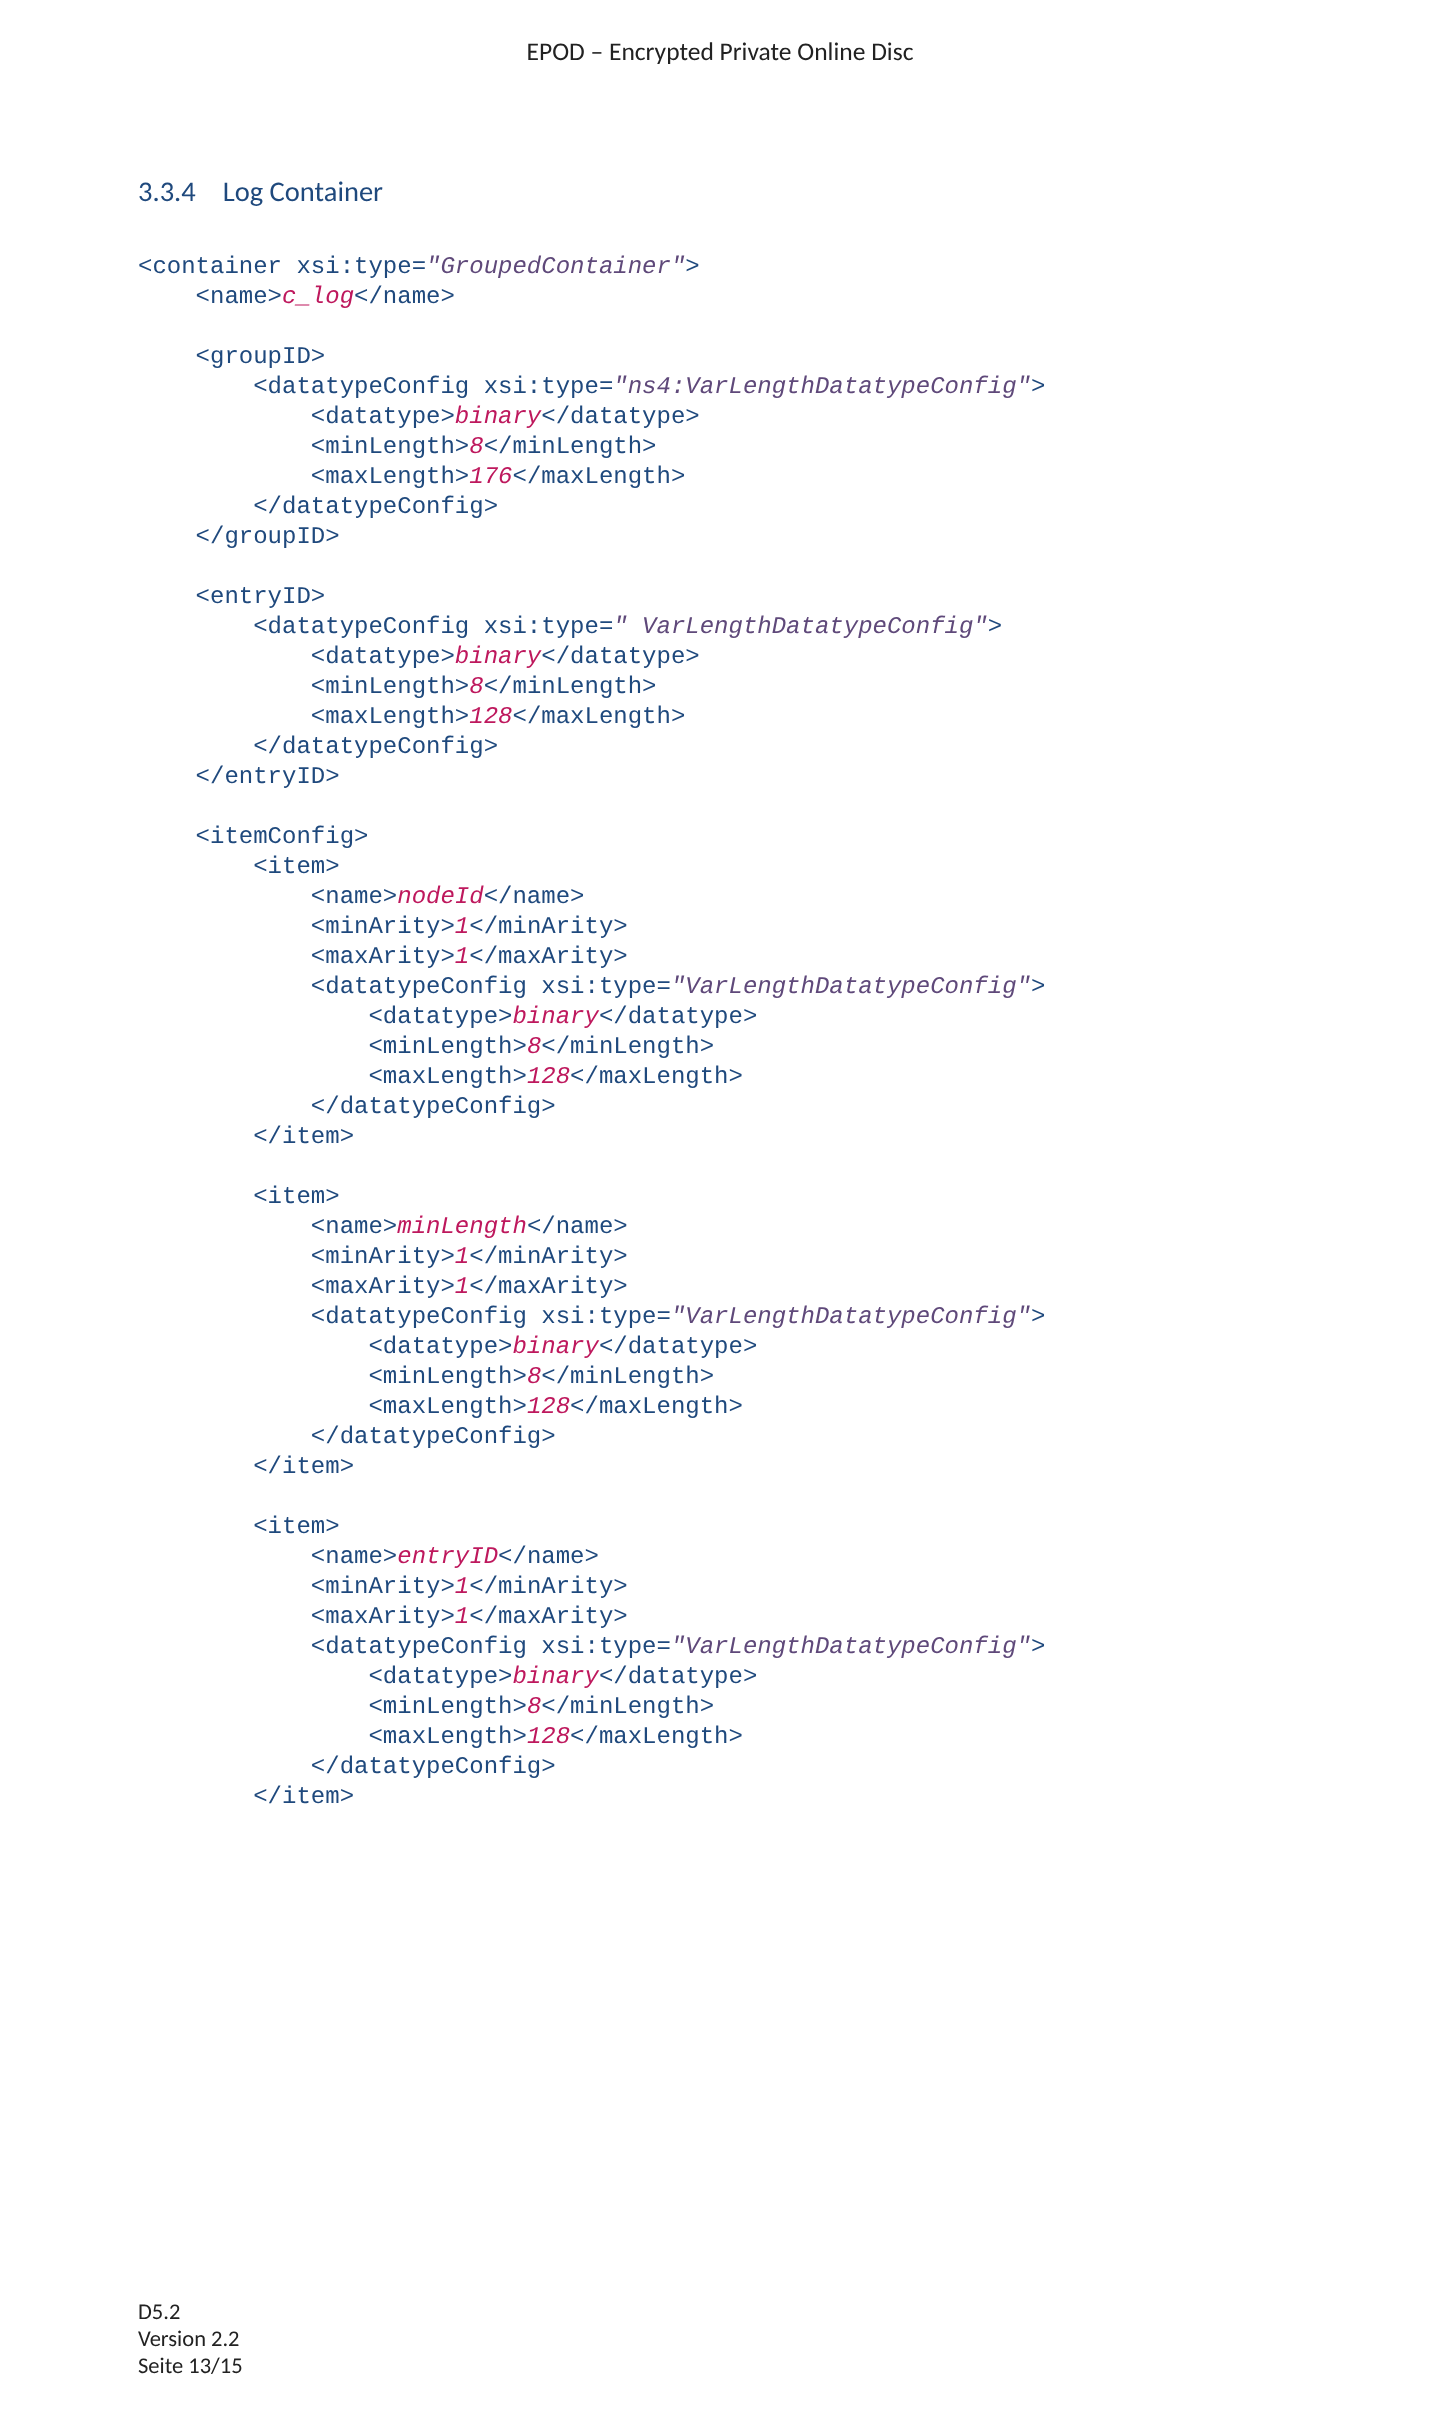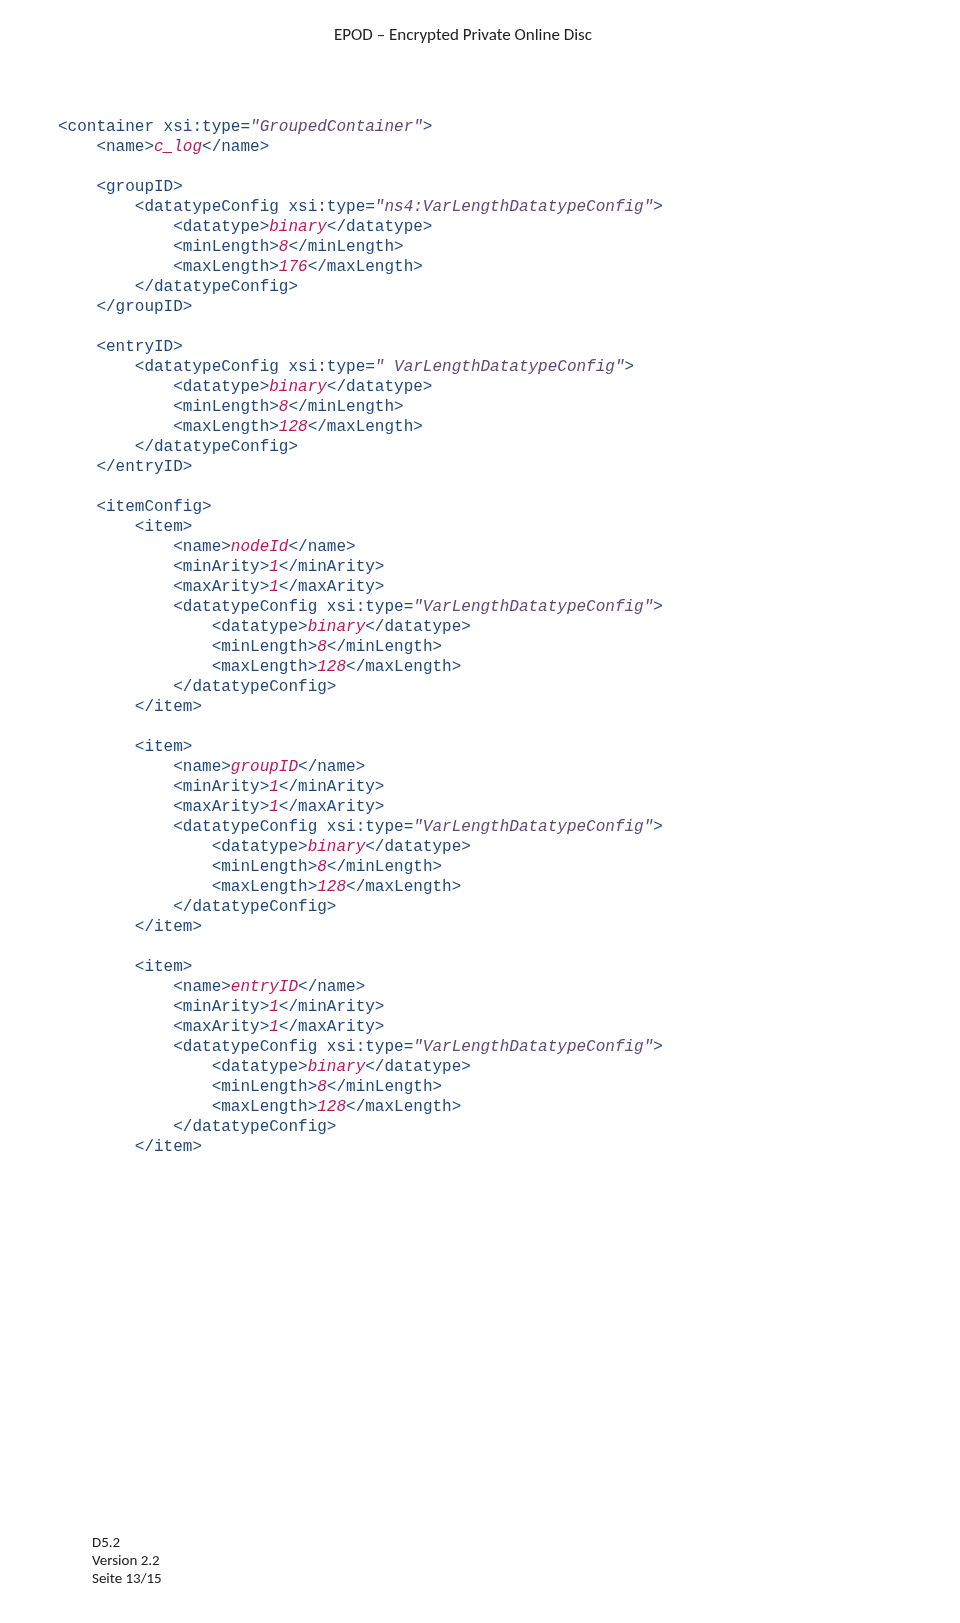--- a/index.html
+++ b/index.html
@@ -3,21 +3,21 @@
 <meta charset="utf-8">
 <style>
   body {
     font-family: Calibri, Arial, sans-serif;
     background: #fff;
     margin: 0;
     padding: 0;
     width: 960px;
   }
   .page {
-    padding: 24px 92px 40px 58px;
+    padding: 24px 92px 40px 92px;
     box-sizing: border-box;
     min-height: 1623px;
     position: relative;
   }
   .header-title {
     text-align: center;
     font-size: 17px;
     color: #222;
     margin-bottom: 72px;
   }
@@ -53,20 +53,23 @@
     flex-direction: column;
   }
 </style>
 </head>
 <body>
 
 <div class="page">
 
   <div class="header-title">EPOD – Encrypted Private Online Disc</div>
 
+  <div class="section-heading">
+    <span class="section-number">3.3.4</span><span>Log Container</span>
+  </div>
 
   <div class="code-block"><span class="tag">&lt;container xsi:type=</span><span class="attr-val-italic">"GroupedContainer"</span><span class="tag">&gt;</span>
     <span class="tag">&lt;name&gt;</span><span class="text-black">c_log</span><span class="tag">&lt;/name&gt;</span>
 
     <span class="tag">&lt;groupID&gt;</span>
         <span class="tag">&lt;datatypeConfig xsi:type=</span><span class="attr-val-italic">"ns4:VarLengthDatatypeConfig"</span><span class="tag">&gt;</span>
             <span class="tag">&lt;datatype&gt;</span><span class="text-black">binary</span><span class="tag">&lt;/datatype&gt;</span>
             <span class="tag">&lt;minLength&gt;</span><span class="text-black">8</span><span class="tag">&lt;/minLength&gt;</span>
             <span class="tag">&lt;maxLength&gt;</span><span class="text-black">176</span><span class="tag">&lt;/maxLength&gt;</span>
         <span class="tag">&lt;/datatypeConfig&gt;</span>
@@ -86,21 +89,21 @@
             <span class="tag">&lt;minArity&gt;</span><span class="text-black">1</span><span class="tag">&lt;/minArity&gt;</span>
             <span class="tag">&lt;maxArity&gt;</span><span class="text-black">1</span><span class="tag">&lt;/maxArity&gt;</span>
             <span class="tag">&lt;datatypeConfig xsi:type=</span><span class="attr-val-italic">"VarLengthDatatypeConfig"</span><span class="tag">&gt;</span>
                 <span class="tag">&lt;datatype&gt;</span><span class="text-black">binary</span><span class="tag">&lt;/datatype&gt;</span>
                 <span class="tag">&lt;minLength&gt;</span><span class="text-black">8</span><span class="tag">&lt;/minLength&gt;</span>
                 <span class="tag">&lt;maxLength&gt;</span><span class="text-black">128</span><span class="tag">&lt;/maxLength&gt;</span>
             <span class="tag">&lt;/datatypeConfig&gt;</span>
         <span class="tag">&lt;/item&gt;</span>
 
         <span class="tag">&lt;item&gt;</span>
-            <span class="tag">&lt;name&gt;</span><span class="text-black">groupID</span><span class="tag">&lt;/name&gt;</span>
+            <span class="tag">&lt;name&gt;</span><span class="text-black">minLength</span><span class="tag">&lt;/name&gt;</span>
             <span class="tag">&lt;minArity&gt;</span><span class="text-black">1</span><span class="tag">&lt;/minArity&gt;</span>
             <span class="tag">&lt;maxArity&gt;</span><span class="text-black">1</span><span class="tag">&lt;/maxArity&gt;</span>
             <span class="tag">&lt;datatypeConfig xsi:type=</span><span class="attr-val-italic">"VarLengthDatatypeConfig"</span><span class="tag">&gt;</span>
                 <span class="tag">&lt;datatype&gt;</span><span class="text-black">binary</span><span class="tag">&lt;/datatype&gt;</span>
                 <span class="tag">&lt;minLength&gt;</span><span class="text-black">8</span><span class="tag">&lt;/minLength&gt;</span>
                 <span class="tag">&lt;maxLength&gt;</span><span class="text-black">128</span><span class="tag">&lt;/maxLength&gt;</span>
             <span class="tag">&lt;/datatypeConfig&gt;</span>
         <span class="tag">&lt;/item&gt;</span>
 
         <span class="tag">&lt;item&gt;</span>

